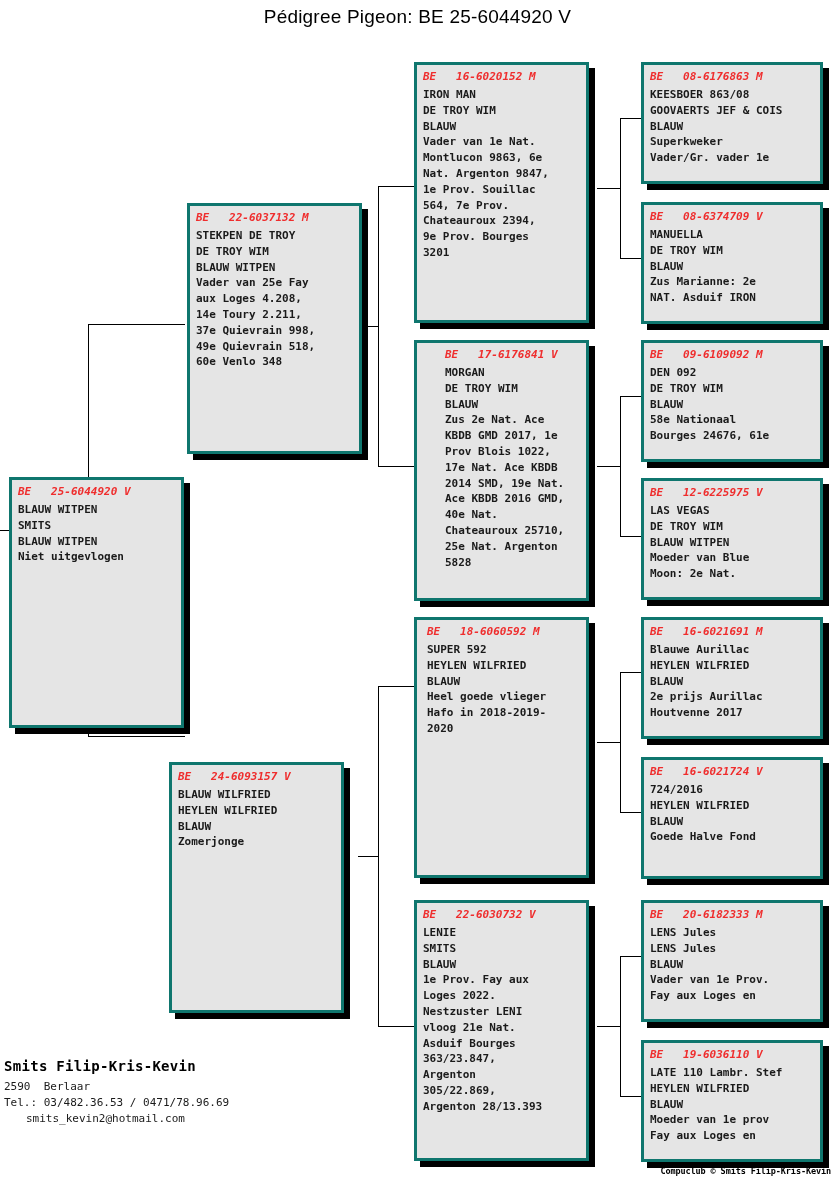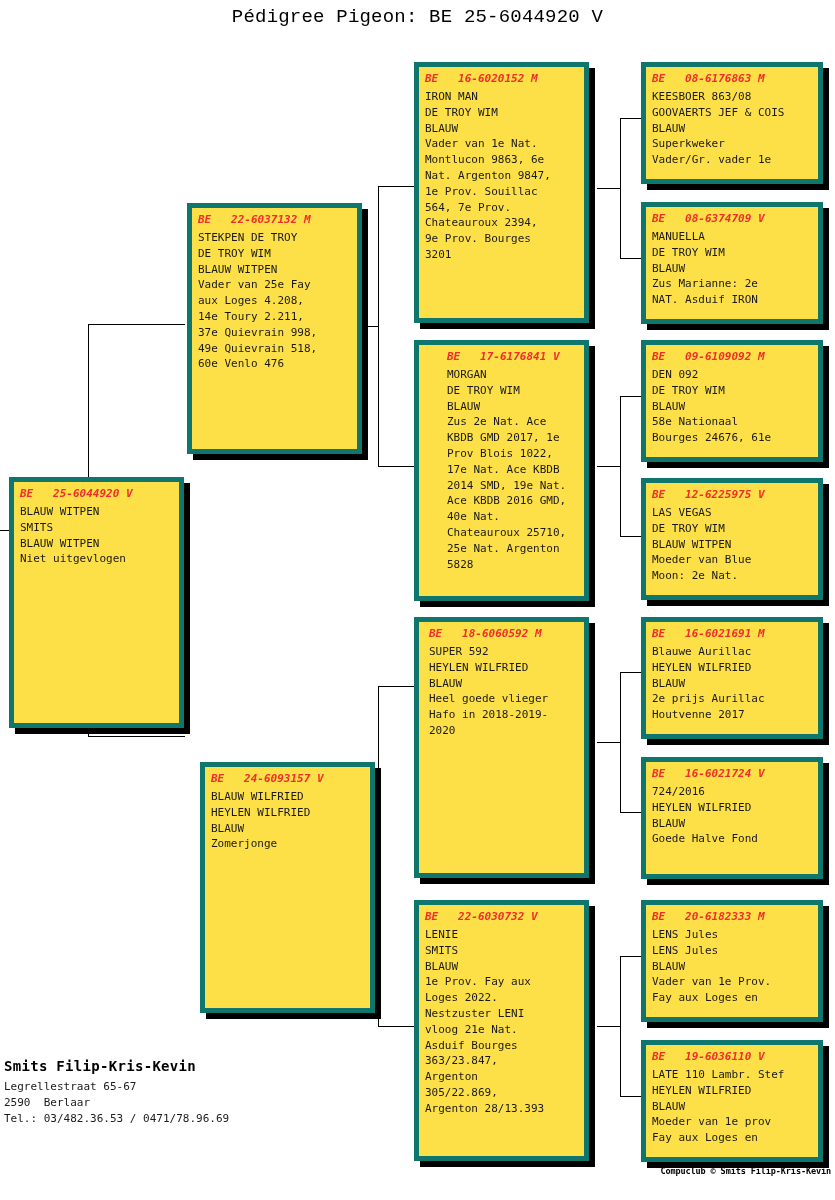--- a/index.html
+++ b/index.html
@@ -14,52 +14,53 @@
     font-family: "DejaVu Sans Mono", "Liberation Mono", monospace;
     overflow: hidden;
   }
 
   #page-title {
     position: absolute;
     left: 0;
     top: 6px;
     width: 835px;
     text-align: center;
-    font-family: Liberation Mono, monospace;
+    font-family: Liberation Sans, sans-serif;
     font-size: 19px;
     color: #000;
     letter-spacing: .2px;
   }
 
   
   .pbox {
     position: absolute;
     box-sizing: border-box;
-    background: #fde047;
-    border: 5px solid #0f766e;
+    background: #e5e5e5;
+    border: 3px solid #0f766e;
     box-shadow: 6px 6px 0 0 #000000;
     padding: 4px 6px 3px 6px;
     overflow: hidden;
   }
   .pbox .ring {
     font-family: "DejaVu Sans Mono", "Liberation Mono", monospace;
     font-size: 11px;
     font-weight: bold;
     font-style: italic;
     color: #ef2d2d;
     white-space: pre;
     line-height: 15px;
     margin-bottom: 3px;
   }
   .pbox .lines {
     font-family: "DejaVu Sans Mono", "Liberation Mono", monospace;
     font-size: 11px;
     color: #1a1a1a;
     line-height: 15.8px;
     white-space: pre-wrap;
+    font-weight: bold;
   }
 
   
   .conn {
     position: absolute;
     background: #000000;
   }
   .conn.h { height: 1px; }
   .conn.v { width: 1px; }
 
@@ -261,38 +262,38 @@
 <div class="pbox" style="left:187px; top:203px; width:175px; height:251px;">
   <div class="ring">BE   22-6037132 M</div>
   <div class="lines">STEKPEN DE TROY
 DE TROY WIM
 BLAUW WITPEN
 Vader van 25e Fay
 aux Loges 4.208,
 14e Toury 2.211,
 37e Quievrain 998,
 49e Quievrain 518,
-60e Venlo 476</div>
-</div>
-<div class="pbox" style="left:200px; top:762px; width:175px; height:251px;">
+60e Venlo 348</div>
+</div>
+<div class="pbox" style="left:169px; top:762px; width:175px; height:251px;">
   <div class="ring">BE   24-6093157 V</div>
   <div class="lines">BLAUW WILFRIED
 HEYLEN WILFRIED
 BLAUW
 Zomerjonge</div>
 </div>
 
 <div class="pbox" style="left:9px; top:477px; width:175px; height:251px;">
   <div class="ring">BE   25-6044920 V</div>
   <div class="lines">BLAUW WITPEN
 SMITS
 BLAUW WITPEN
 Niet uitgevlogen</div>
 </div>
 
 <div id="owner-block">
   <div id="owner-name">Smits Filip-Kris-Kevin</div>
-  <div class="oline">Legrellestraat 65-67</div>
   <div class="oline">2590  Berlaar</div>
   <div class="oline">Tel.: 03/482.36.53 / 0471/78.96.69</div>
+  <div class="oline" id="owner-email">smits_kevin2@hotmail.com</div>
 </div>
 
 <div id="copyright">Compuclub © Smits Filip-Kris-Kevin</div>
 
 </body></html>

